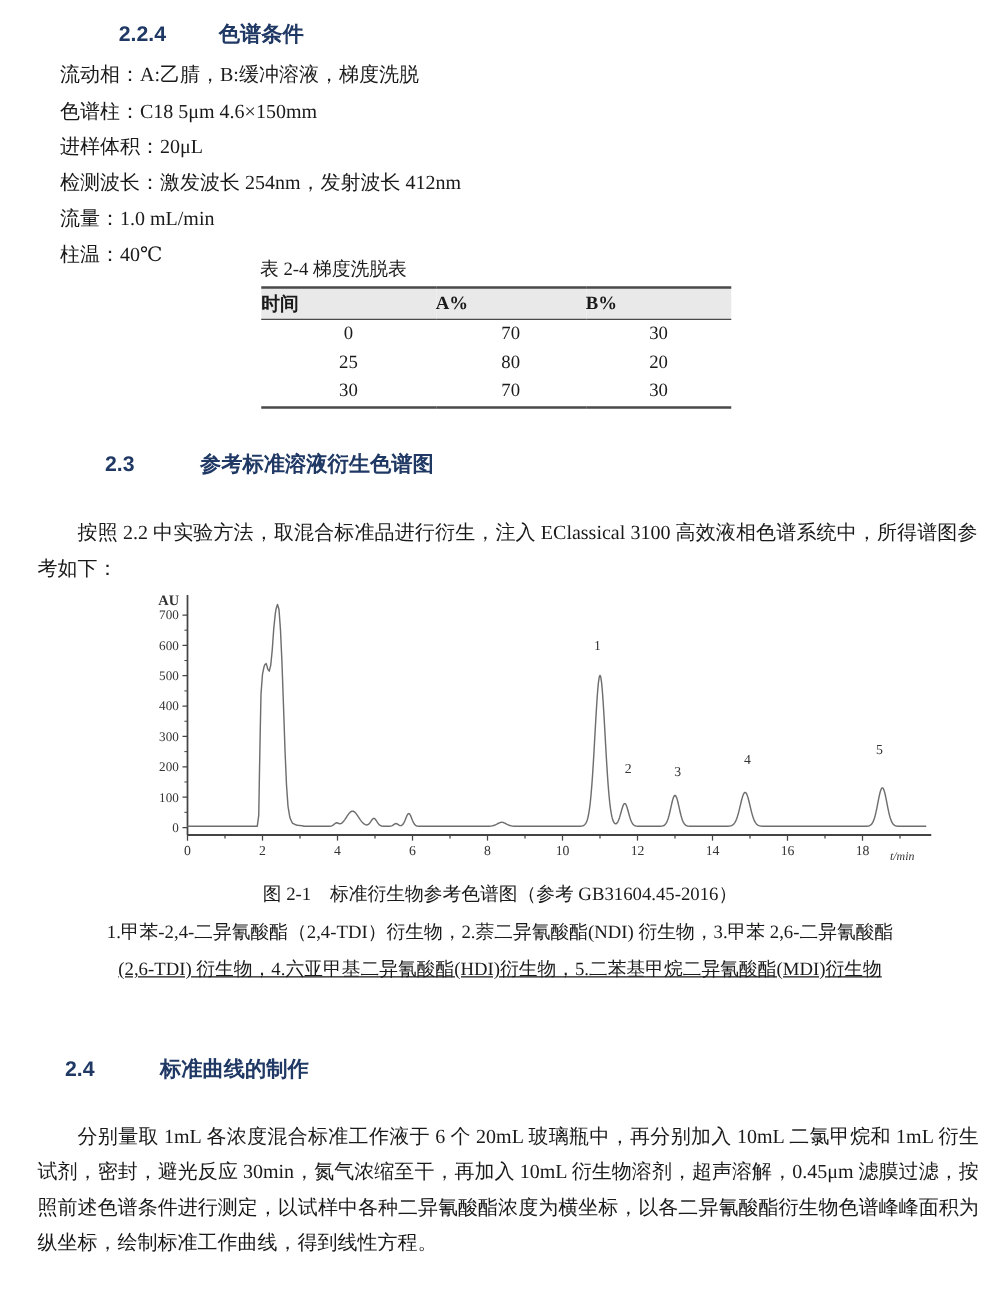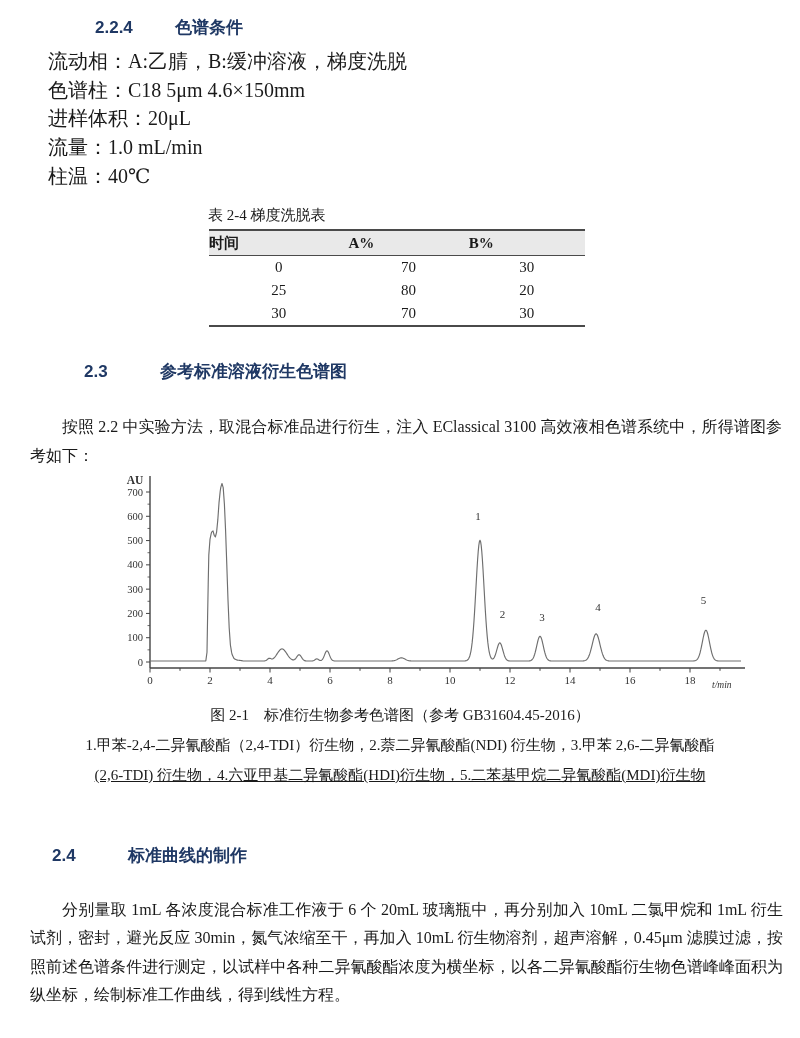--- a/index.html
+++ b/index.html
@@ -8,21 +8,21 @@
     font-family:"Liberation Serif","DejaVu Serif",serif; color:#1a1a1a;
     overflow:hidden;
   }
   .abs { position:absolute; }
   .heading {
     font-family:"Liberation Sans","DejaVu Sans",sans-serif;
     font-weight:bold; color:#1f3864; font-size:17px; white-space:nowrap;
   }
   .hnum3 { display:inline-block; min-width:80px; }
   .hnum2 { display:inline-block; min-width:76px; }
-  .params { font-size:20px; line-height:28.7px; }
+  .params { font-size:16px; line-height:28.7px; }
   .param-line { white-space:nowrap; }
   .tbl-caption { font-size:15px; text-align:left; }
   table.gradient {
     border-collapse:collapse; width:376px; font-size:15px;
     border-top:2px solid #4a4a4a; border-bottom:2px solid #4a4a4a;
   }
   table.gradient th {
     background:#e9e9e9; border-bottom:1.8px solid #4a4a4a;
     font-weight:bold; padding:2px 0; height:20px; text-align:left;
   }
@@ -41,20 +41,21 @@
 <div class="page">
 
   <div class="abs heading" style="left:95px; top:16px;">
     <span class="hnum3">2.2.4</span><span>色谱条件</span>
   </div>
 
   <div class="abs params" style="left:48px; top:47px;">
     <div class="param-line">流动相：A:乙腈，B:缓冲溶液，梯度洗脱</div>
     <div class="param-line">色谱柱：C18 5μm 4.6×150mm</div>
     <div class="param-line">进样体积：20μL</div>
+    <div class="param-line">检测波长：激发波长 254nm，发射波长 412nm</div>
     <div class="param-line">流量：1.0 mL/min</div>
     <div class="param-line">柱温：40℃</div>
   </div>
 
   <div class="abs tbl-caption" style="left:208px; top:206px; width:378px;">表 2-4  梯度洗脱表</div>
 
   <table class="gradient abs" style="left:209px; top:229px;">
     <thead>
       <tr>
         <th>时间</th>

